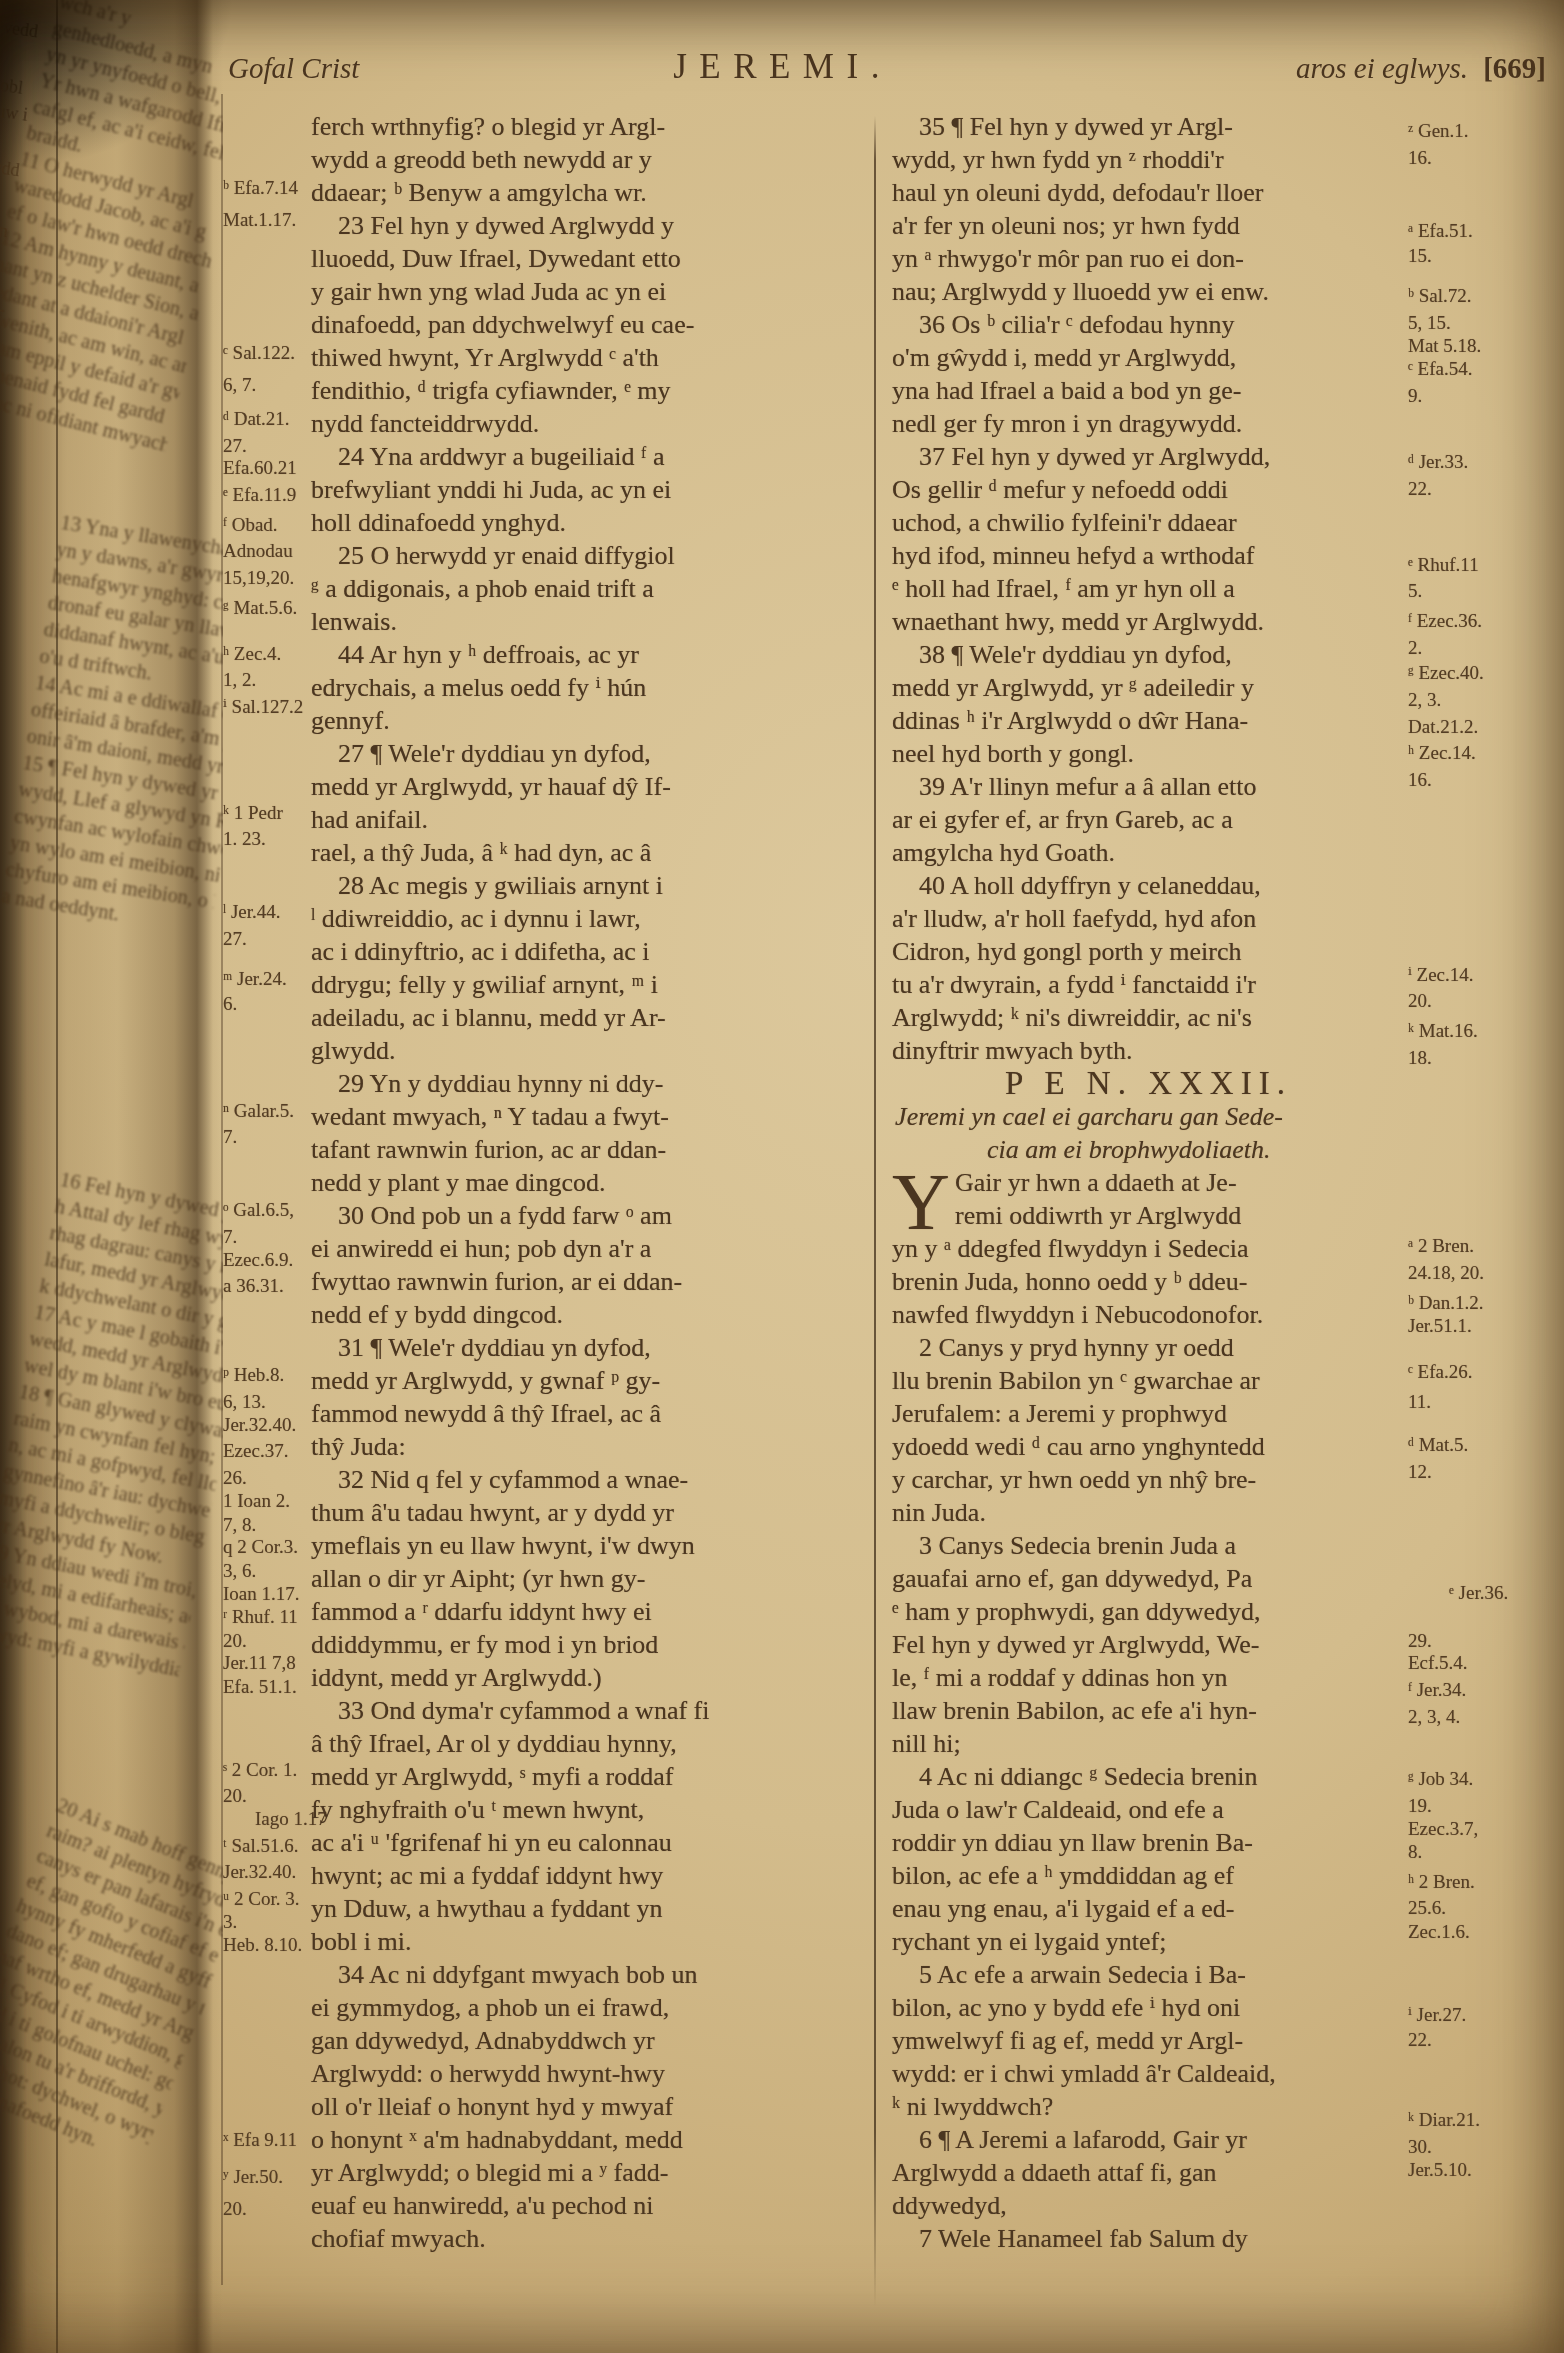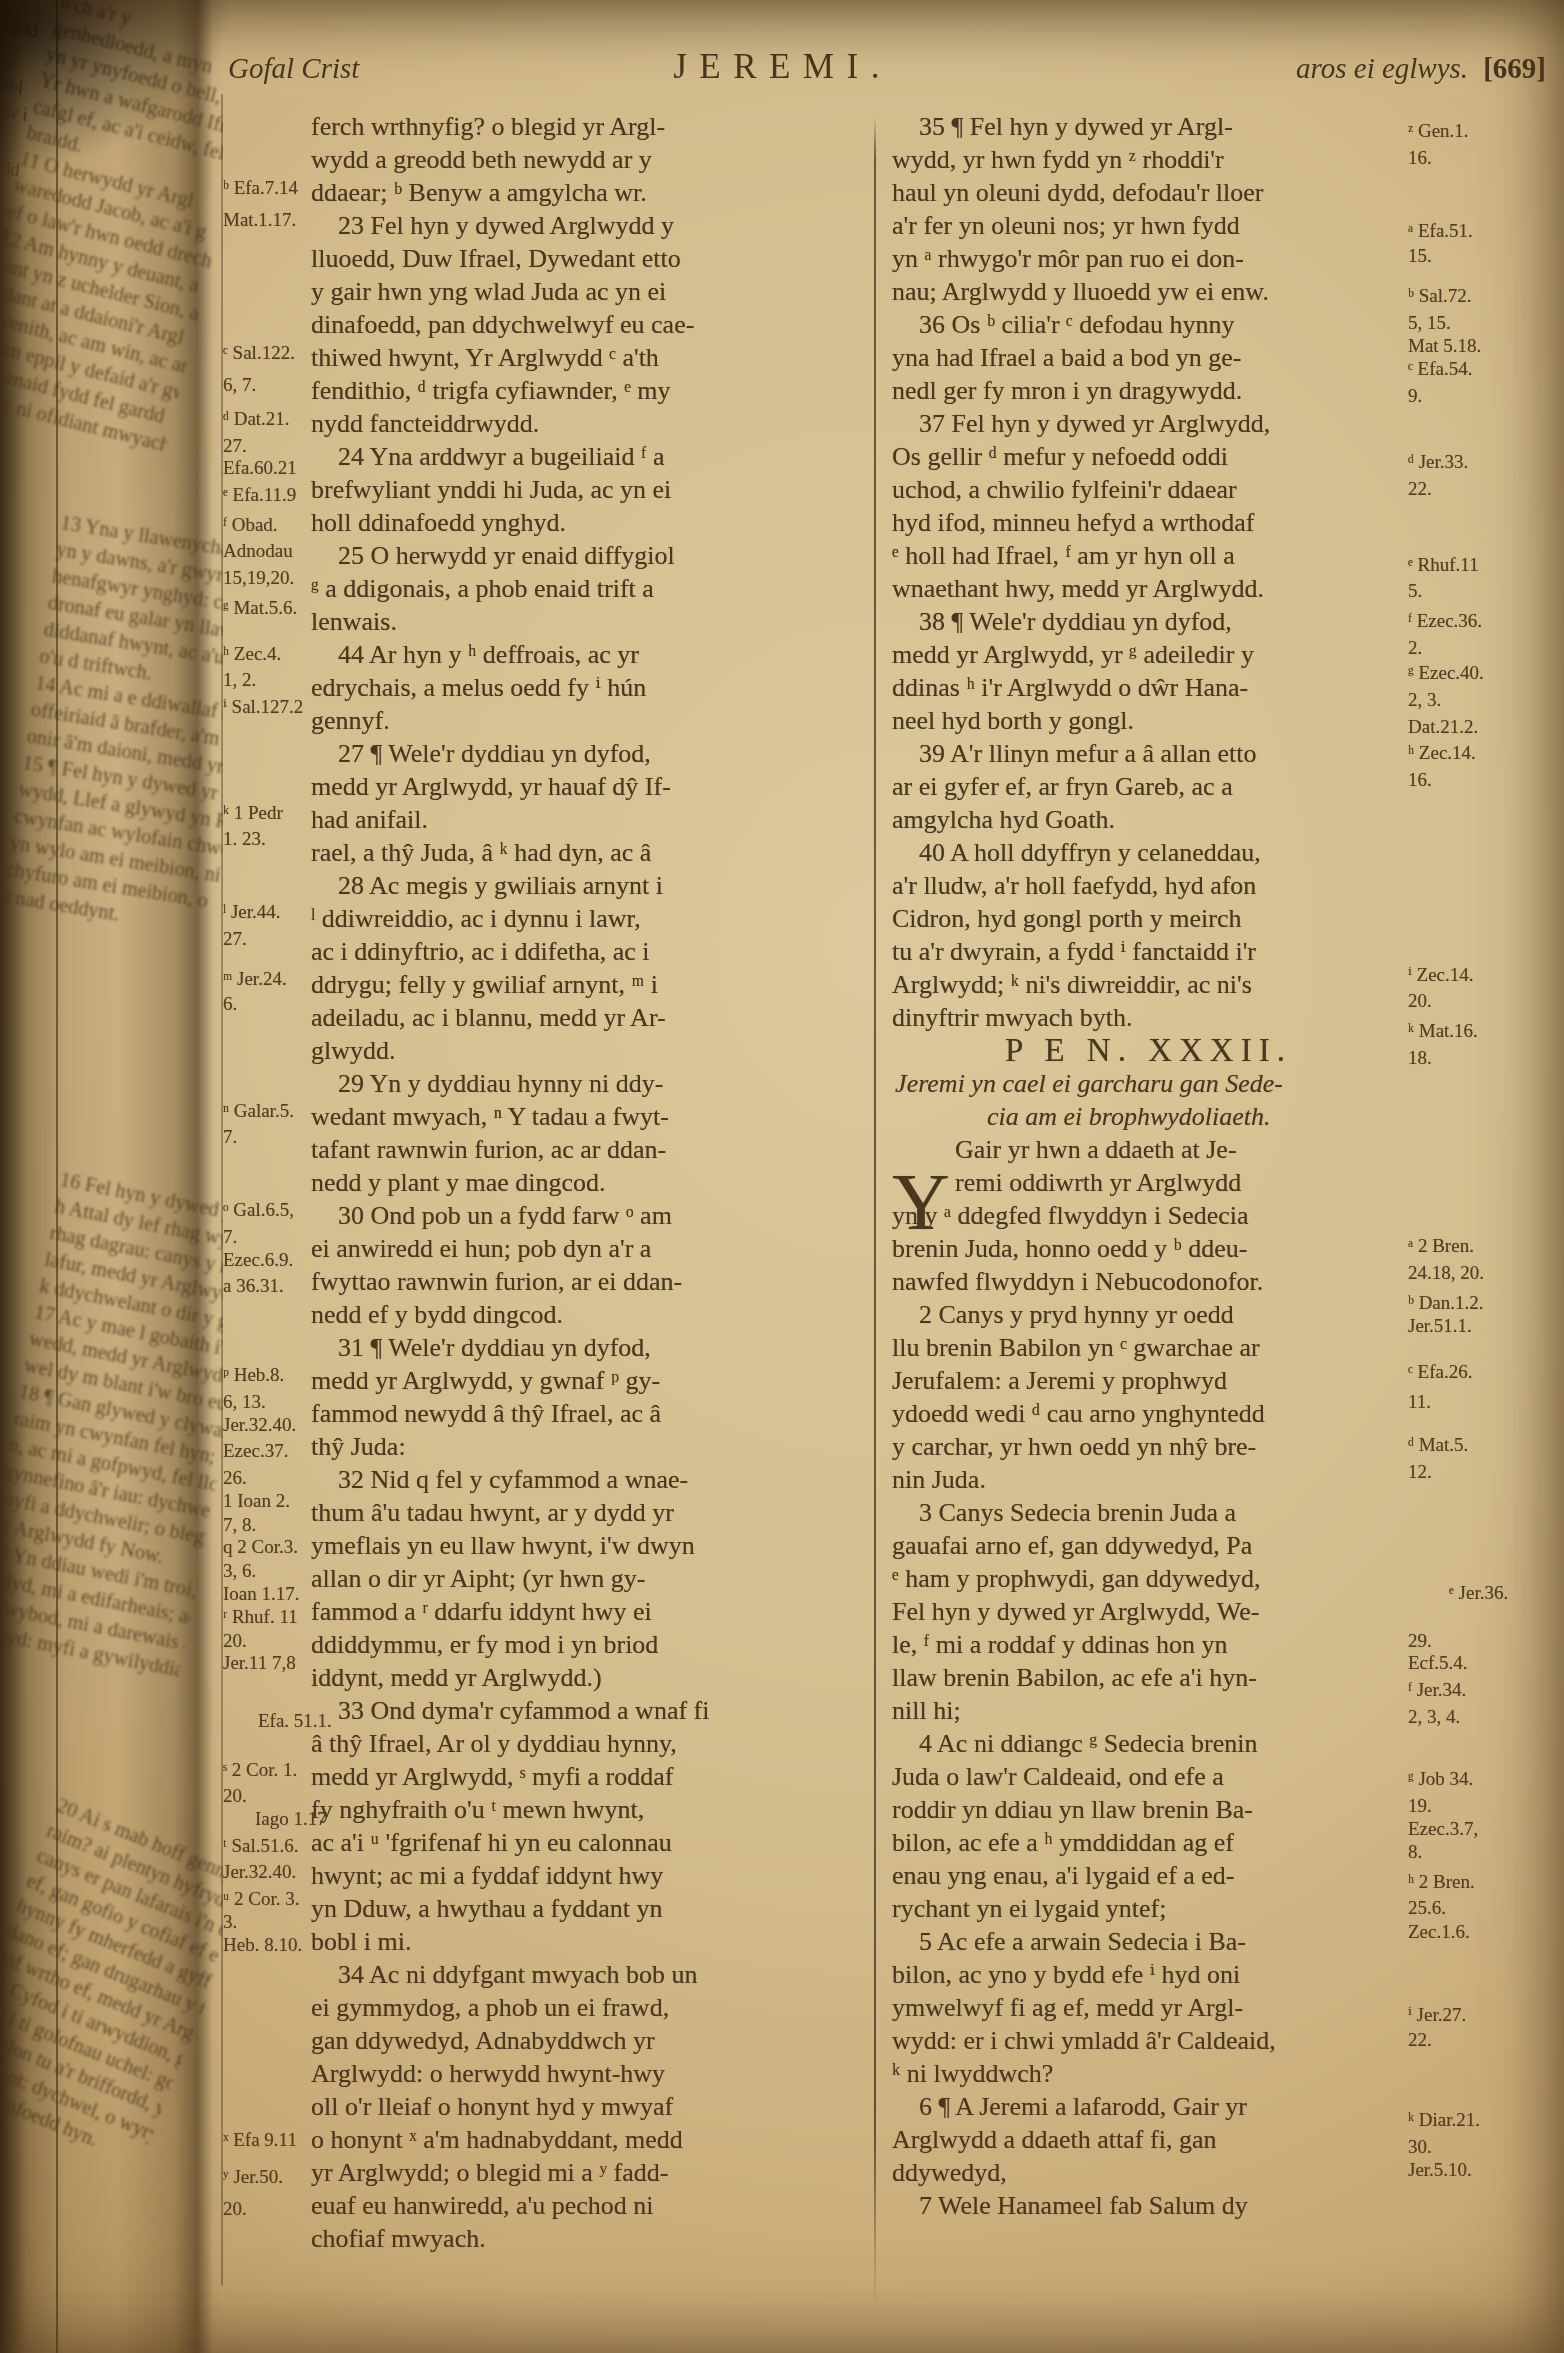--- a/index.html
+++ b/index.html
@@ -224,21 +224,21 @@
       <div class="note" style="top: 1330px;">Ezec.37.</div>
       <div class="note" style="top: 1357px;">26.</div>
       <div class="note" style="top: 1380px;">1 Ioan 2.</div>
       <div class="note" style="top: 1404px;">7, 8.</div>
       <div class="note" style="top: 1426px;">q 2 Cor.3.</div>
       <div class="note" style="top: 1450px;">3, 6.</div>
       <div class="note" style="top: 1473px;">Ioan 1.17.</div>
       <div class="note" style="top: 1496px;">ʳ Rhuf. 11</div>
       <div class="note" style="top: 1520px;">20.</div>
       <div class="note" style="top: 1542px;">Jer.11 7,8</div>
-      <div class="note" style="top: 1600px; margin-left: 35px;">Efa. 51.1.</div>
+      <div class="note" style="top: 1566px;">Efa. 51.1.</div>
       <div class="note" style="top: 1649px;">ˢ 2 Cor. 1.</div>
       <div class="note" style="top: 1675px;">20.</div>
       <div class="note" style="top: 1698px; margin-left: 32px;">Iago 1.17</div>
       <div class="note" style="top: 1725px;">ᵗ Sal.51.6.</div>
       <div class="note" style="top: 1751px;">Jer.32.40.</div>
       <div class="note" style="top: 1778px;">ᵘ 2 Cor. 3.</div>
       <div class="note" style="top: 1801px;">3.</div>
       <div class="note" style="top: 1824px;">Heb. 8.10.</div>
       <div class="note" style="top: 2019px;">ˣ Efa 9.11</div>
       <div class="note" style="top: 2056px;">ʸ Jer.50.</div>
@@ -317,20 +317,21 @@
 
 <div class="colwrap" id="colwrap-1">
   <div class="lines">
       <div class="line v">35 ¶ Fel hyn y dywed yr Argl-</div>
       <div class="line">wydd, yr hwn fydd yn ᶻ rhoddi'r</div>
       <div class="line">haul yn oleuni dydd, defodau'r lloer</div>
       <div class="line">a'r fer yn oleuni nos; yr hwn fydd</div>
       <div class="line">yn ᵃ rhwygo'r môr pan ruo ei don-</div>
       <div class="line">nau; Arglwydd y lluoedd yw ei enw.</div>
       <div class="line v">36 Os ᵇ cilia'r ᶜ defodau hynny</div>
+      <div class="line">o'm gŵydd i, medd yr Arglwydd,</div>
       <div class="line">yna had Ifrael a baid a bod yn ge-</div>
       <div class="line">nedl ger fy mron i yn dragywydd.</div>
       <div class="line v">37 Fel hyn y dywed yr Arglwydd,</div>
       <div class="line">Os gellir ᵈ mefur y nefoedd oddi</div>
       <div class="line">uchod, a chwilio fylfeini'r ddaear</div>
       <div class="line">hyd ifod, minneu hefyd a wrthodaf</div>
       <div class="line">ᵉ holl had Ifrael, ᶠ am yr hyn oll a</div>
       <div class="line">wnaethant hwy, medd yr Arglwydd.</div>
       <div class="line v">38 ¶ Wele'r dyddiau yn dyfod,</div>
       <div class="line">medd yr Arglwydd, yr ᵍ adeiledir y</div>

